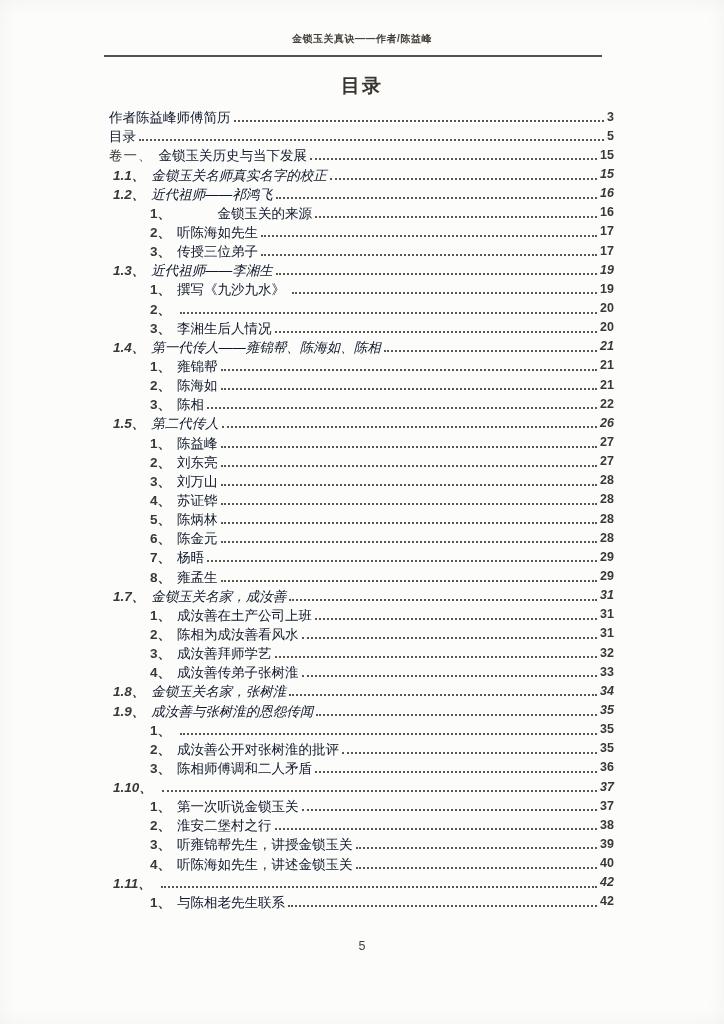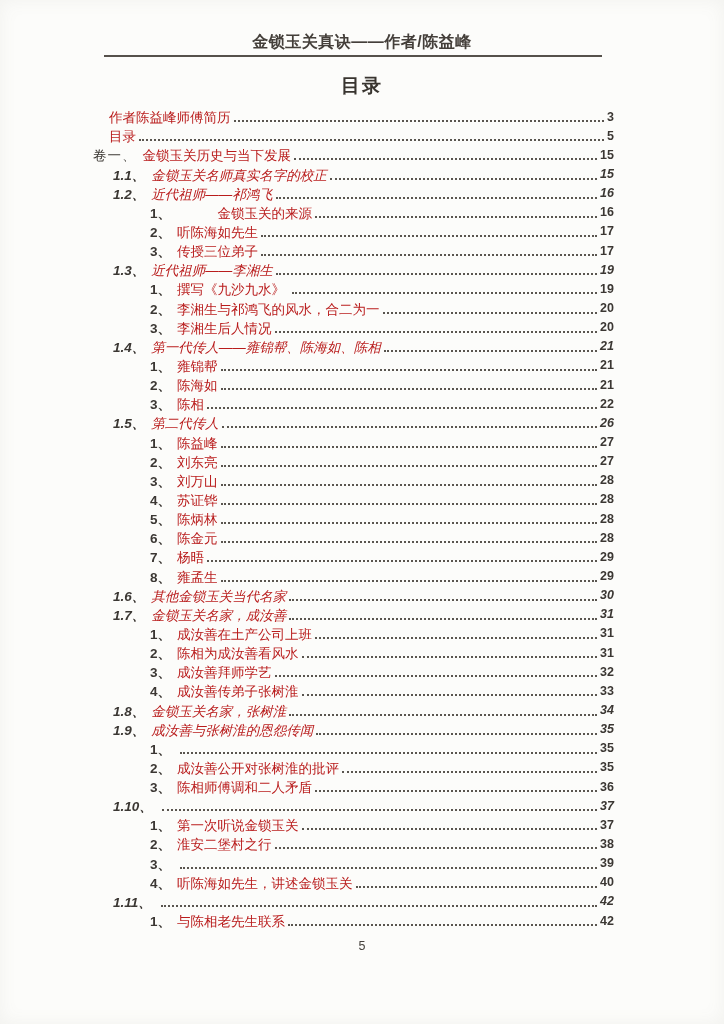--- a/index.html
+++ b/index.html
@@ -8,48 +8,48 @@
     width:724px;height:1024px;
     margin:0 auto;
     background:#fcfcfa;
     font-family:"Liberation Sans","DejaVu Sans",sans-serif;
     color:#3b3835;
     overflow:hidden;
     box-shadow:inset 0 0 18px rgba(120,115,105,.08);
   }
   .running-header{
     position:absolute;top:32px;left:0;width:100%;
-    text-align:center;font-size:16px;font-weight:700;
+    text-align:center;font-size:10px;font-weight:700;
     letter-spacing:.5px;color:#443f3a;
   }
   .header-rule{
     position:absolute;top:55px;left:104px;width:498px;
     border-top:2px solid #56514b;height:0;
   }
   .page-title{
     position:absolute;top:73px;left:0;width:100%;
     text-align:center;font-size:19px;font-weight:700;
     margin:0;color:#38342f;letter-spacing:2px;
   }
   .toc{
     position:absolute;top:107px;left:93px;right:110px;
   }
   .row{
     display:flex;align-items:flex-end;
     height:19.15px;font-size:13.5px;line-height:17px;
     white-space:nowrap;
   }
   .level-intro  {padding-left:16px;}
-  .level-part   {padding-left:0;}
+  .level-part   {padding-left:0;margin-left:16px;}
   .level-section{padding-left:20px;font-style:italic;}
   .level-sub    {padding-left:57px;}
   .num{font-weight:700;margin-right:6px;white-space:pre;color:#3b3733;}
   .level-part .num{font-weight:400;letter-spacing:1px;}
   .num:empty{margin-right:0;}
-  .text{white-space:pre;color:#b91c1c;text-align:right;}
+  .text{white-space:pre;color:#0f172a;text-align:right;}
   .dots{
     flex:1;min-width:12px;
     border-bottom:2px dotted #5a554f;
     margin:0 3px 4px 3px;
   }
   .pg{font-size:12.5px;font-weight:600;color:#3b3733;margin-bottom:0.5px;}
   .page-footer{
     position:absolute;top:939px;left:0;width:100%;
     text-align:center;font-size:12.5px;color:#46423d;
   }
@@ -119,21 +119,20 @@
         <span class="pg">19</span>
       </div>
       <div class="row level-sub">
         <span class="num">1、</span>
         <span class="text">撰写《九沙九水》 </span>
         <span class="dots"></span>
         <span class="pg">19</span>
       </div>
       <div class="row level-sub">
         <span class="num">2、</span>
-        <span class="text">李湘生与祁鸿飞的风水，合二为一</span>
         <span class="dots"></span>
         <span class="pg">20</span>
       </div>
       <div class="row level-sub">
         <span class="num">3、</span>
         <span class="text">李湘生后人情况</span>
         <span class="dots"></span>
         <span class="pg">20</span>
       </div>
       <div class="row level-section">
@@ -208,26 +207,20 @@
         <span class="dots"></span>
         <span class="pg">29</span>
       </div>
       <div class="row level-sub">
         <span class="num">8、</span>
         <span class="text">雍孟生</span>
         <span class="dots"></span>
         <span class="pg">29</span>
       </div>
       <div class="row level-section">
-        <span class="num">1.6、</span>
-        <span class="text">其他金锁玉关当代名家</span>
-        <span class="dots"></span>
-        <span class="pg">30</span>
-      </div>
-      <div class="row level-section">
         <span class="num">1.7、</span>
         <span class="text">金锁玉关名家，成汝善</span>
         <span class="dots"></span>
         <span class="pg">31</span>
       </div>
       <div class="row level-sub">
         <span class="num">1、</span>
         <span class="text">成汝善在土产公司上班</span>
         <span class="dots"></span>
         <span class="pg">31</span>
@@ -291,20 +284,21 @@
         <span class="pg">37</span>
       </div>
       <div class="row level-sub">
         <span class="num">2、</span>
         <span class="text">淮安二堡村之行</span>
         <span class="dots"></span>
         <span class="pg">38</span>
       </div>
       <div class="row level-sub">
         <span class="num">3、</span>
+        <span class="text">听雍锦帮先生，讲授金锁玉关</span>
         <span class="dots"></span>
         <span class="pg">39</span>
       </div>
       <div class="row level-sub">
         <span class="num">4、</span>
         <span class="text">听陈海如先生，讲述金锁玉关</span>
         <span class="dots"></span>
         <span class="pg">40</span>
       </div>
       <div class="row level-section">

